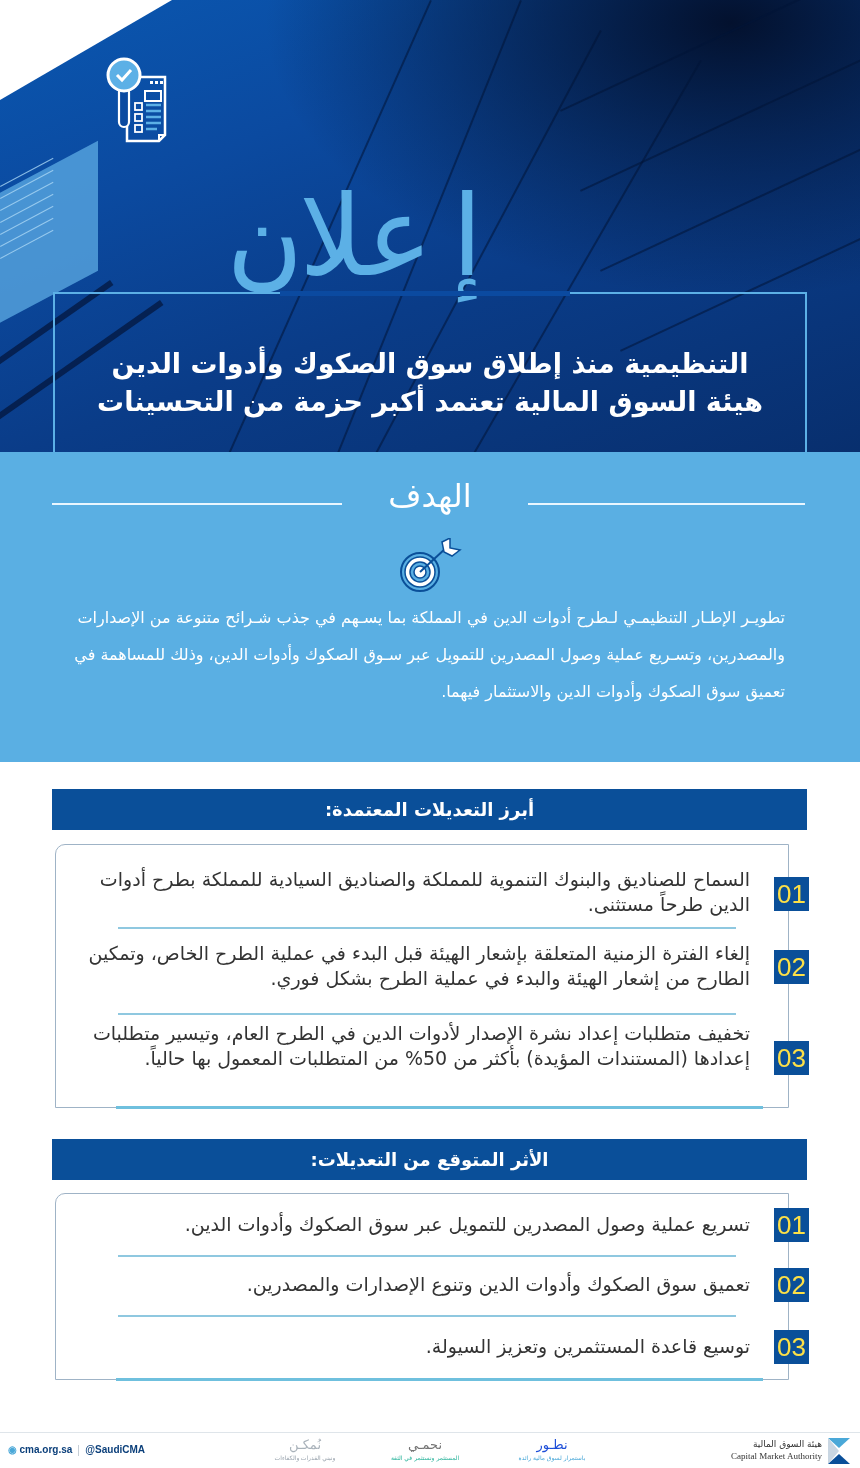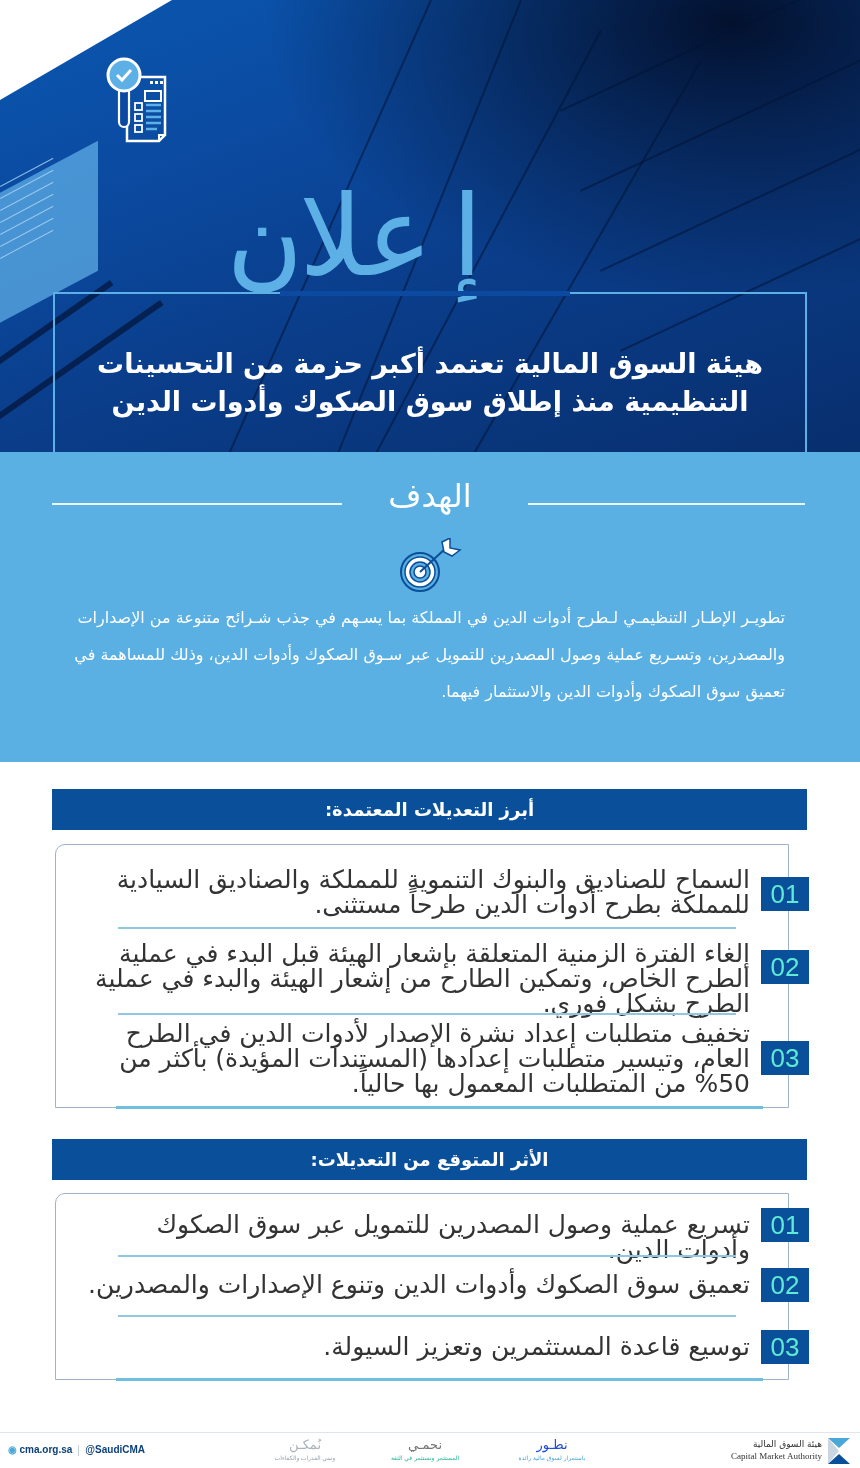--- a/index.html
+++ b/index.html
@@ -53,24 +53,24 @@
   .section-bar {
     position: absolute; left: 52px; width: 755px; height: 41px; background: #0a4f99;
     color: #ffffff; text-align: center; font-size: 18px; font-weight: bold; line-height: 41px;
   }
   .card {
     position: absolute; left: 55px; width: 734px; border: 1.5px solid #9fb3c6; border-top-left-radius: 10px; background: #ffffff;
   }
   .card .bottom-accent { position: absolute; bottom: -2px; left: 60px; right: 25px; height: 3px; background: #6fc0de; }
   .item { position: absolute; left: 0; right: 0; }
   .item .num {
-    position: absolute; right: -21px; width: 48px; height: 34px; background: #0a4f99; color: #5eead4;
+    position: absolute; right: -21px; width: 35px; height: 34px; background: #0a4f99; color: #fde047;
     font-family: "Liberation Sans", sans-serif; font-size: 26px; line-height: 34px; text-align: center;
   }
-  .item .txt { position: absolute; right: 38px; left: 28px; color: #333333; font-size: 25px; line-height: 25px; }
+  .item .txt { position: absolute; right: 38px; left: 28px; color: #333333; font-size: 19px; line-height: 25px; }
   .divider { position: absolute; left: 62px; right: 52px; height: 1.5px; background: #8fc8e0; }
 
   
   .footer { position: absolute; left: 0; top: 1432px; width: 860px; height: 36px; border-top: 1px solid #dfe5ea; background: #fff; }
   .footer .cma { position: absolute; left: 8px; top: 11px; font-family: "Liberation Sans", sans-serif; font-size: 10px; font-weight: bold; color: #0b3f7a; direction: ltr; }
   .footer .cma .sep { display: inline-block; width: 1px; height: 11px; background: #c6ced6; margin: 0 6px; vertical-align: middle; }
   .footer .slogan { position: absolute; top: 4px; text-align: center; width: 100px; }
   .footer .slogan .w { font-size: 13px; line-height: 16px; }
   .footer .slogan .s { font-size: 6px; line-height: 10px; color: #99a3ad; }
   .footer .logo { position: absolute; right: 10px; top: 5px; width: 140px; height: 26px; }
@@ -121,22 +121,22 @@
     <rect x="16" y="32" width="10" height="40" rx="5" fill="#0b4aa0" stroke="#fff" stroke-width="2.2"></rect>
     <circle cx="21" cy="20" r="16" fill="#5cb0e6" stroke="#fff" stroke-width="3"></circle>
     <path d="M14 20 L19 25 L28 15" fill="none" stroke="#fff" stroke-width="3"></path>
   </svg>
 
   <div class="title-big">إعلان</div>
   <div class="frame">
     <div style="position:absolute;top:-3px;left:225px;width:290px;height:5px;background:#0b4aa0;"></div>
   </div>
   <div class="subtitle">
+    <div>التنظيمية منذ إطلاق سوق الصكوك وأدوات الدين</div>
     <div>هيئة السوق المالية تعتمد أكبر حزمة من التحسينات</div>
-    <div>التنظيمية منذ إطلاق سوق الصكوك وأدوات الدين</div>
   </div>
 </section>
 
 <section class="goal">
   <div class="line" style="left:52px;width:290px;"></div>
   <div class="line" style="left:528px;width:277px;"></div>
   <div class="heading">الهدف</div>
   <svg class="target-icon" viewBox="0 0 66 56">
     <circle cx="22" cy="34" r="19" fill="#5aafe3" stroke="#0a4f99" stroke-width="2"></circle>
     <circle cx="22" cy="34" r="15" fill="#ffffff" stroke="#0a4f99" stroke-width="1.5"></circle>

